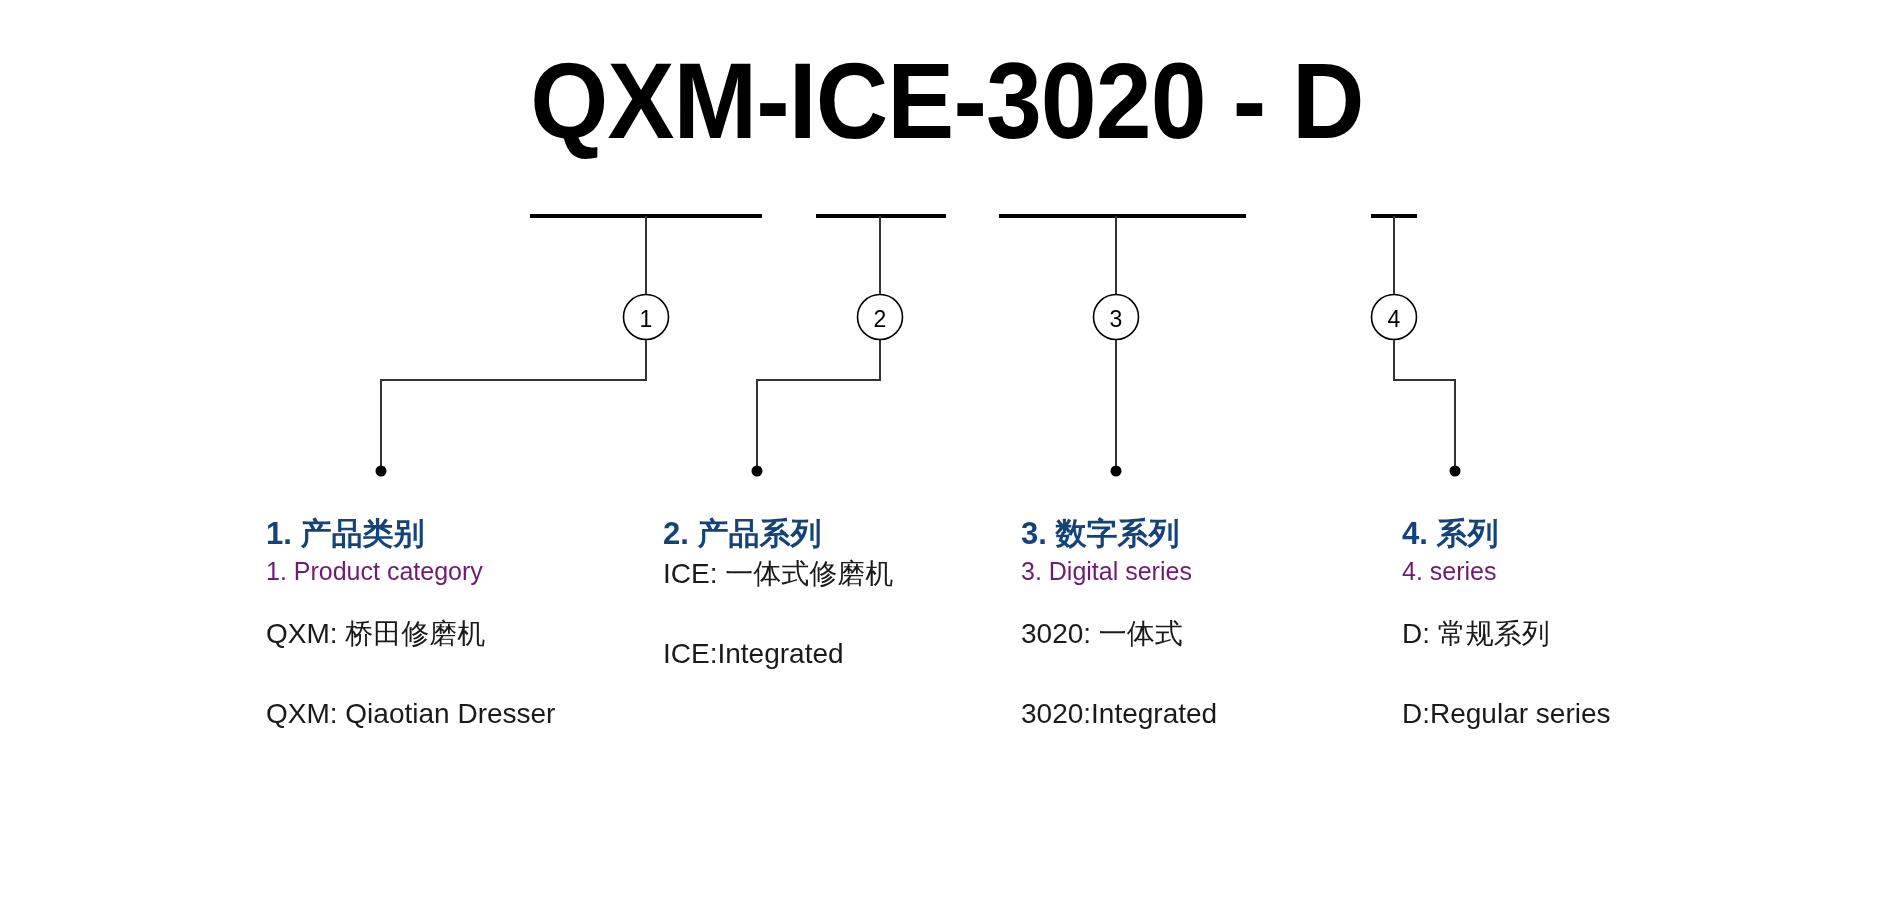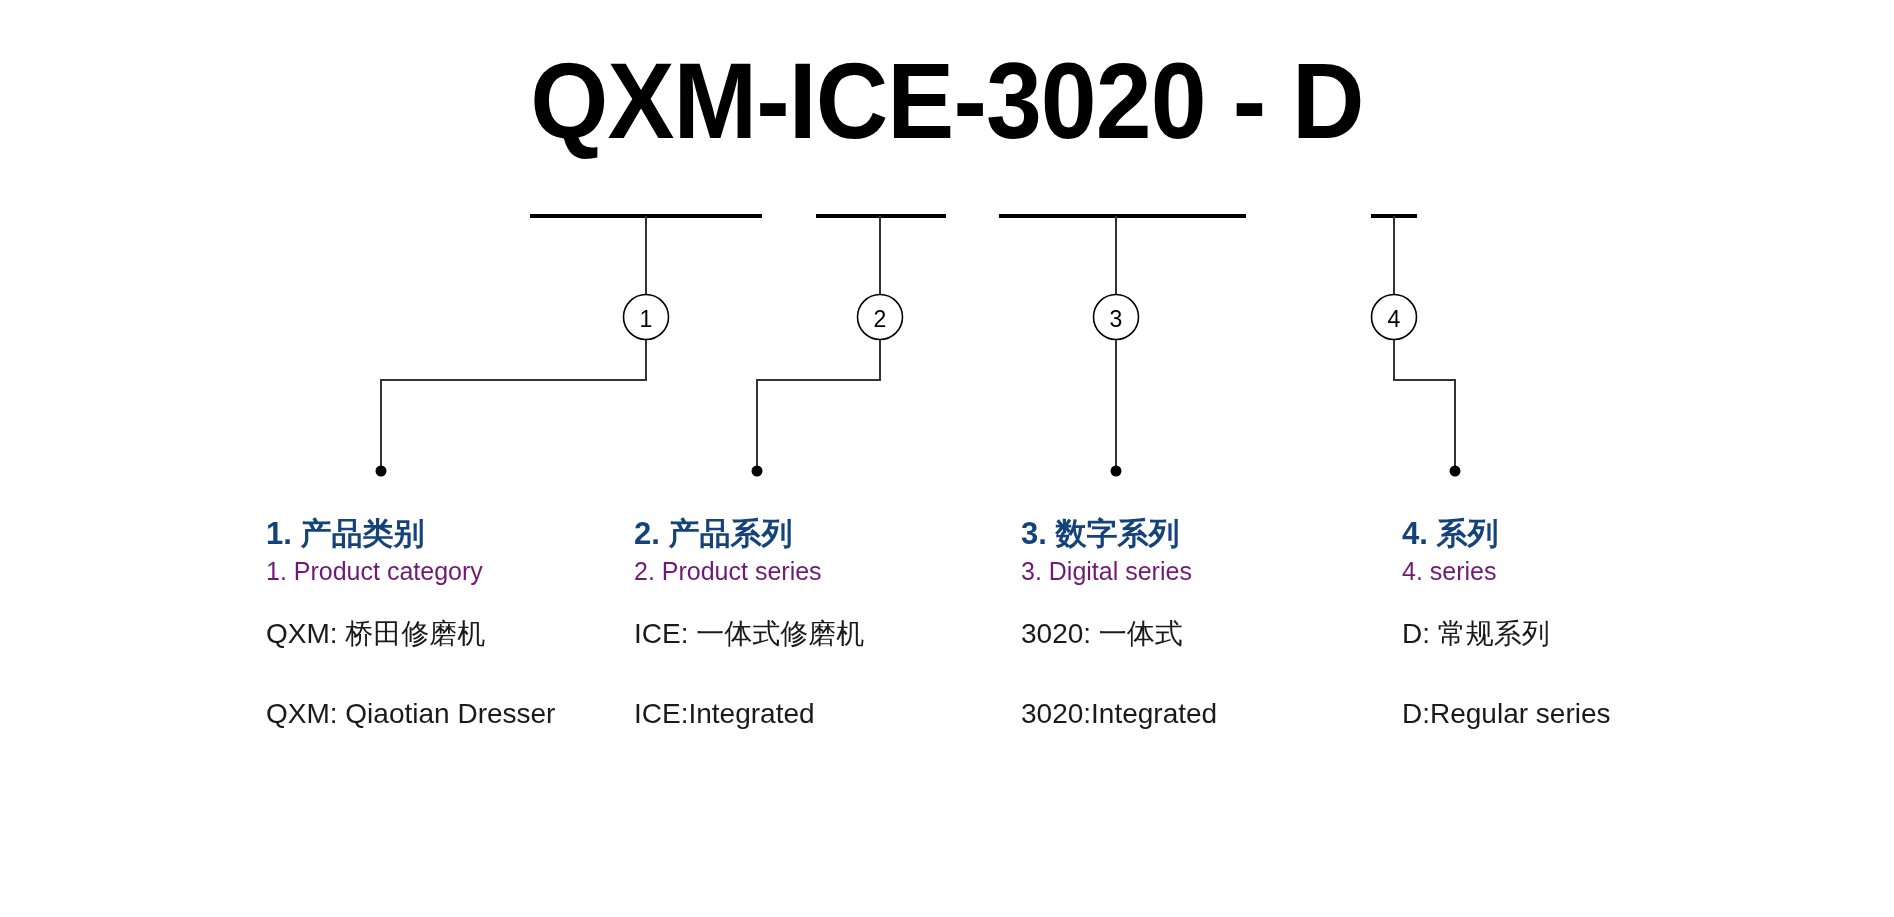--- a/index.html
+++ b/index.html
@@ -85,21 +85,21 @@
     top: 515px;
     width: 1894px;
     height: 340px;
   }
   .col {
     position: absolute;
     top: 0;
     width: 360px;
   }
   .col-1 { left: 266px; }
-  .col-2 { left: 634px; }
+  .col-2 { left: 663px; }
   .col-3 { left: 1021px; }
   .col-4 { left: 1402px; }
 
   .heading-cn {
     font-family: "Liberation Sans", "DejaVu Sans", sans-serif;
     font-size: 31px;
     font-weight: 700;
     color: #14427b;
     line-height: 1.22;
     margin: 0 0 2px 0;
@@ -178,21 +178,20 @@
 
     <div class="col col-1">
       <p class="heading-cn">1. 产品类别</p>
       <p class="heading-en">1. Product category</p>
       <p class="detail">QXM: 桥田修磨机</p>
       <p class="detail">QXM: Qiaotian Dresser</p>
     </div>
 
     <div class="col col-2">
       <p class="heading-cn">2. 产品系列</p>
-      <p class="heading-en">2. Product series</p>
       <p class="detail">ICE: 一体式修磨机</p>
       <p class="detail wrapline">ICE:Integrated</p>
     </div>
 
     <div class="col col-3">
       <p class="heading-cn">3. 数字系列</p>
       <p class="heading-en">3. Digital series</p>
       <p class="detail">3020: 一体式</p>
       <p class="detail">3020:Integrated</p>
     </div>

